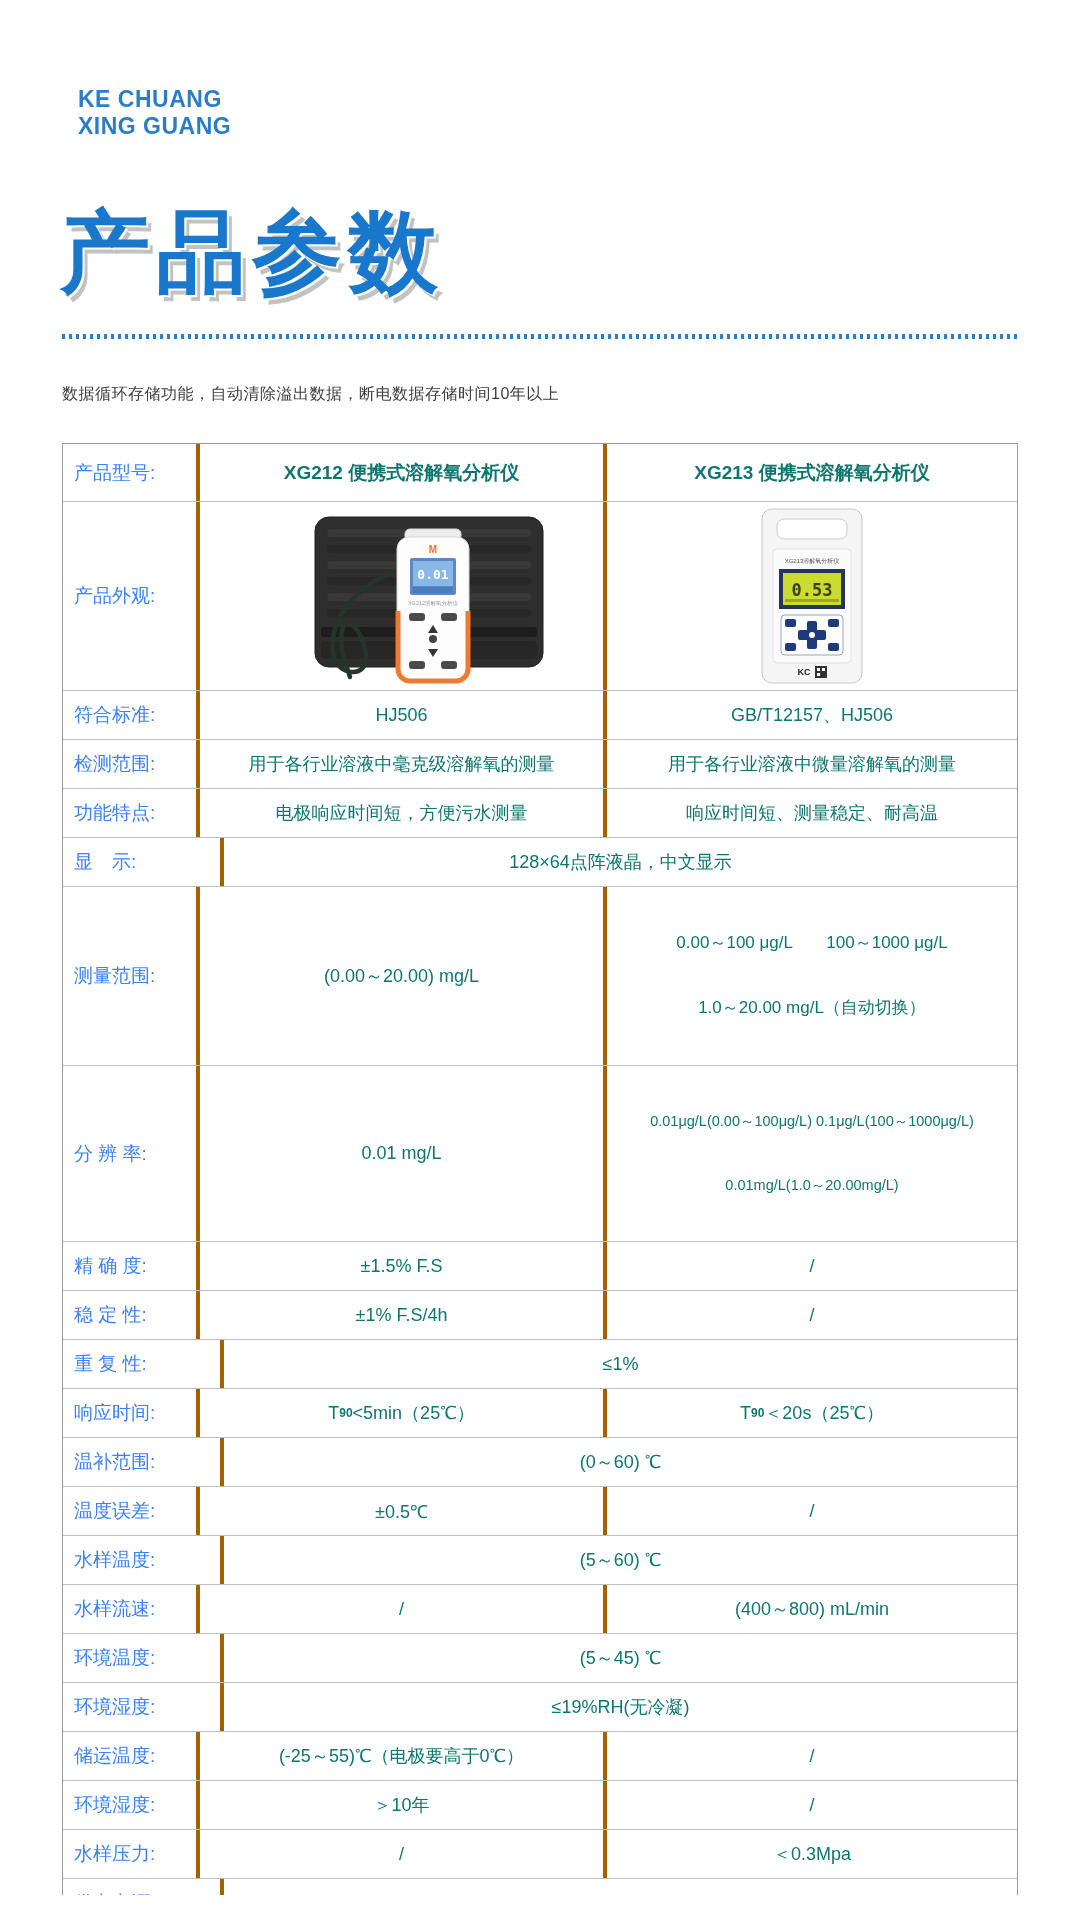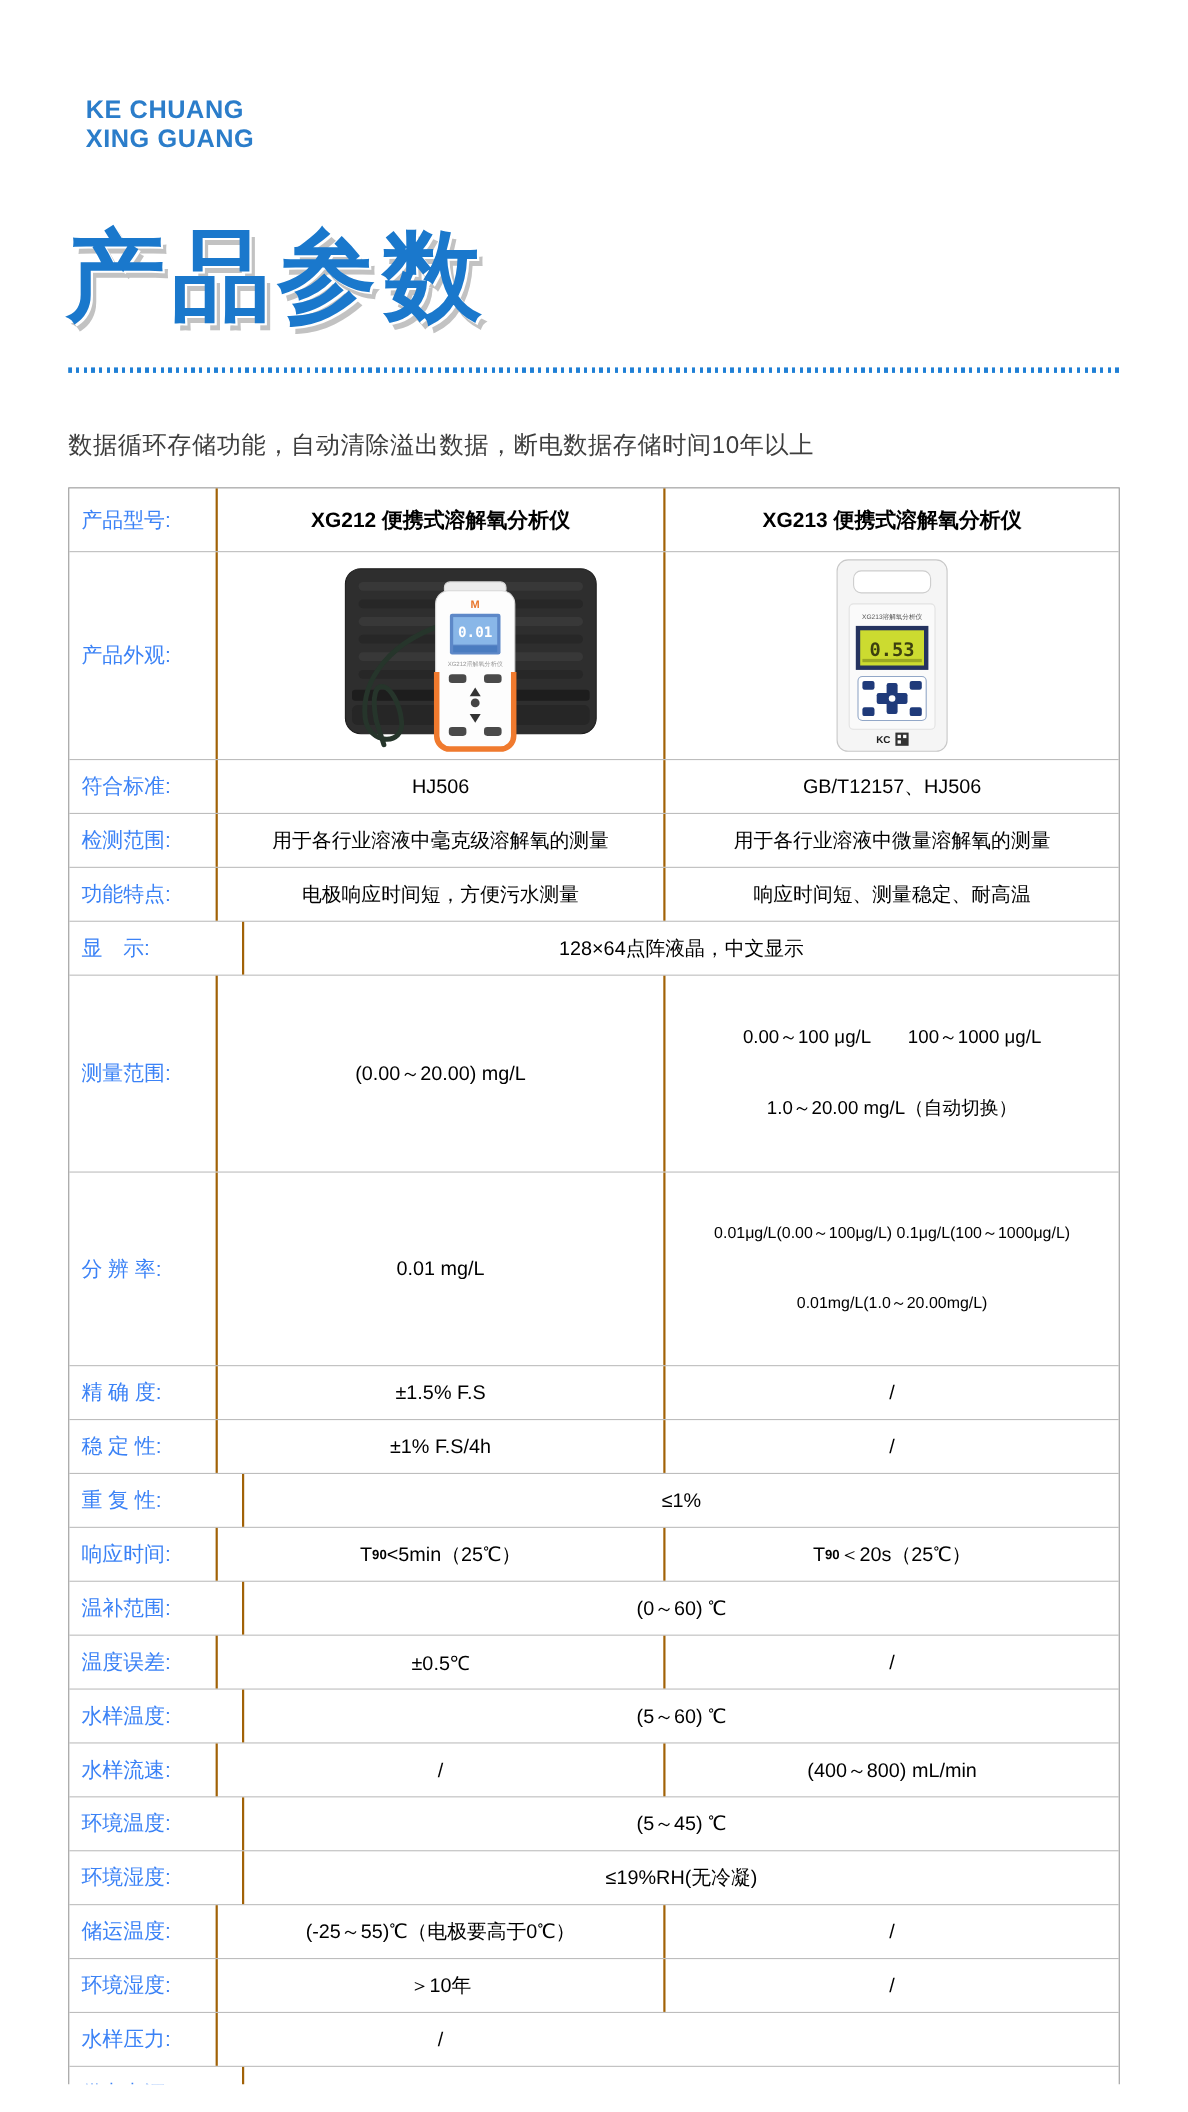--- a/index.html
+++ b/index.html
@@ -6,31 +6,31 @@
   .page{position:relative;width:1080px;height:1895px;background:#fff;overflow:hidden;
         font-family:"Liberation Sans",sans-serif;color:#333;}
   .brand{position:absolute;left:78px;top:86px;font-size:23px;line-height:27px;
          font-weight:600;color:#2b7dca;letter-spacing:.5px;}
   .title{position:absolute;left:60px;top:148px;font-size:90px;line-height:1;
          font-weight:700;letter-spacing:6px;color:#1a78cc;
          font-family:"Liberation Serif",serif;
          text-shadow:2px 2px 0 #ffffff,5px 6px 0 #c2c2c2;}
   .dotted{position:absolute;left:62px;top:334px;width:956px;height:5px;
           background:repeating-linear-gradient(90deg,#2080d6 0 3px,transparent 3px 7px);}
-  .intro{position:absolute;left:62px;top:368px;font-size:22px;color:#3d3d3d;letter-spacing:.5px;}
+  .intro{position:absolute;left:62px;top:368px;font-size:16px;color:#3d3d3d;letter-spacing:.5px;}
   .spec-table{position:absolute;left:62px;top:443px;width:956px;
               border:1px solid #9a9a9a;box-sizing:border-box;}
   .t-row{display:grid;grid-template-columns:133px 407px 1fr;min-height:48px;
          border-top:1px solid #bdbdbd;}
   .t-row:first-child{border-top:none;}
   .t-row.hdr{min-height:57px;}
   .t-row.img{min-height:186px;}
   .cell{display:flex;align-items:center;justify-content:center;text-align:center;
-        padding:3px 8px;box-sizing:border-box;font-size:18px;color:#000000;
-        border-left:2px solid #a16207;white-space:pre-wrap;}
+        padding:3px 8px;box-sizing:border-box;font-size:18px;color:#0f766e;
+        border-left:4px solid #a16207;white-space:pre-wrap;}
   .cell.lbl{border-left:none;justify-content:flex-start;padding-left:11px;
             color:#3b82f6;font-size:19px;font-weight:500;white-space:pre;}
   .cell.span2{grid-column:2/4;margin-left:24px;}
   .cell.bold{font-weight:700;font-size:19px;}
   .lines div{line-height:1.35;}
   .lines.small div{font-size:14.5px;line-height:1.5;}
   .lines.mid div{font-size:17px;}
   sub.s90{font-size:12px;font-weight:bold;}
   .lcd-digits{font-family:"DejaVu Sans Mono",monospace;font-weight:700;}
   svg text{font-family:"Liberation Sans",sans-serif;}
@@ -240,20 +240,21 @@
 
     <div class="t-row">
       <div class="cell lbl">环境湿度:</div>
       <div class="cell">＞10年</div>
       <div class="cell">/</div>
     </div>
 
     <div class="t-row">
       <div class="cell lbl">水样压力:</div>
       <div class="cell">/</div>
+      <div class="cell">＜0.3Mpa</div>
     </div>
 
     <div class="t-row">
       <div class="cell lbl">供电电源:</div>
       <div class="cell span2">AC 220V±10%  50Hz±10%</div>
     </div>
 
   </div>
 </div>
 

